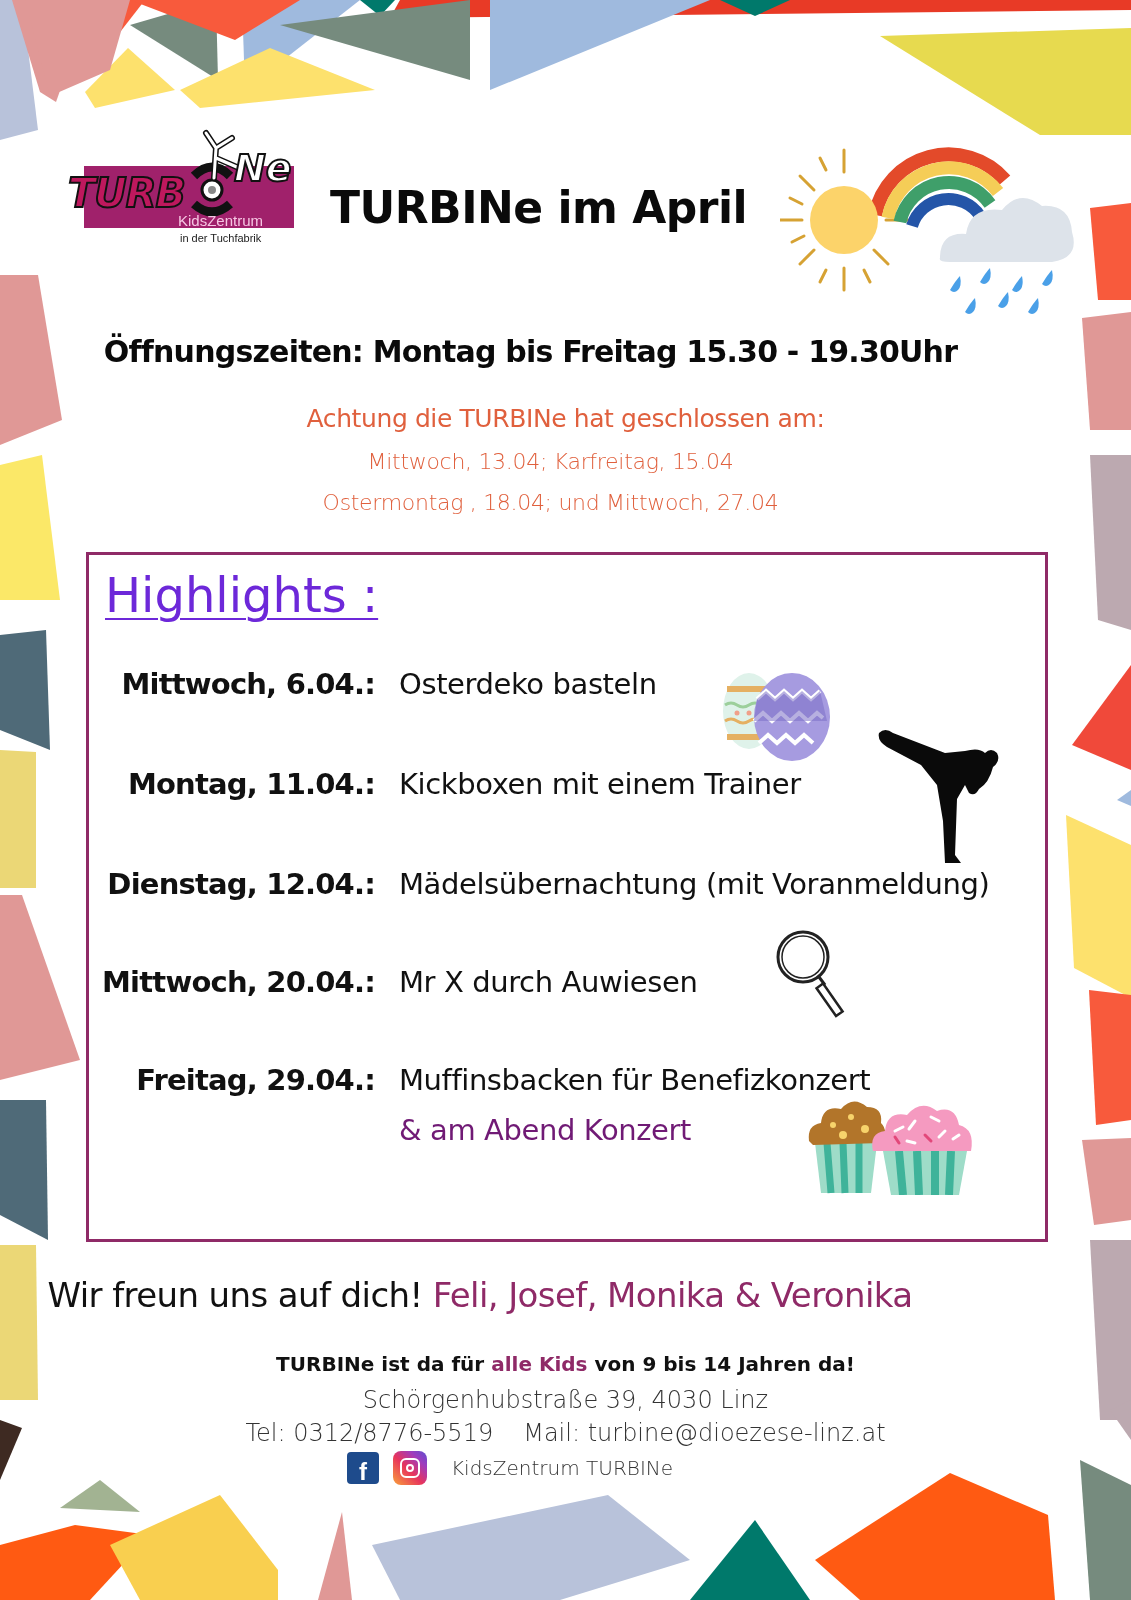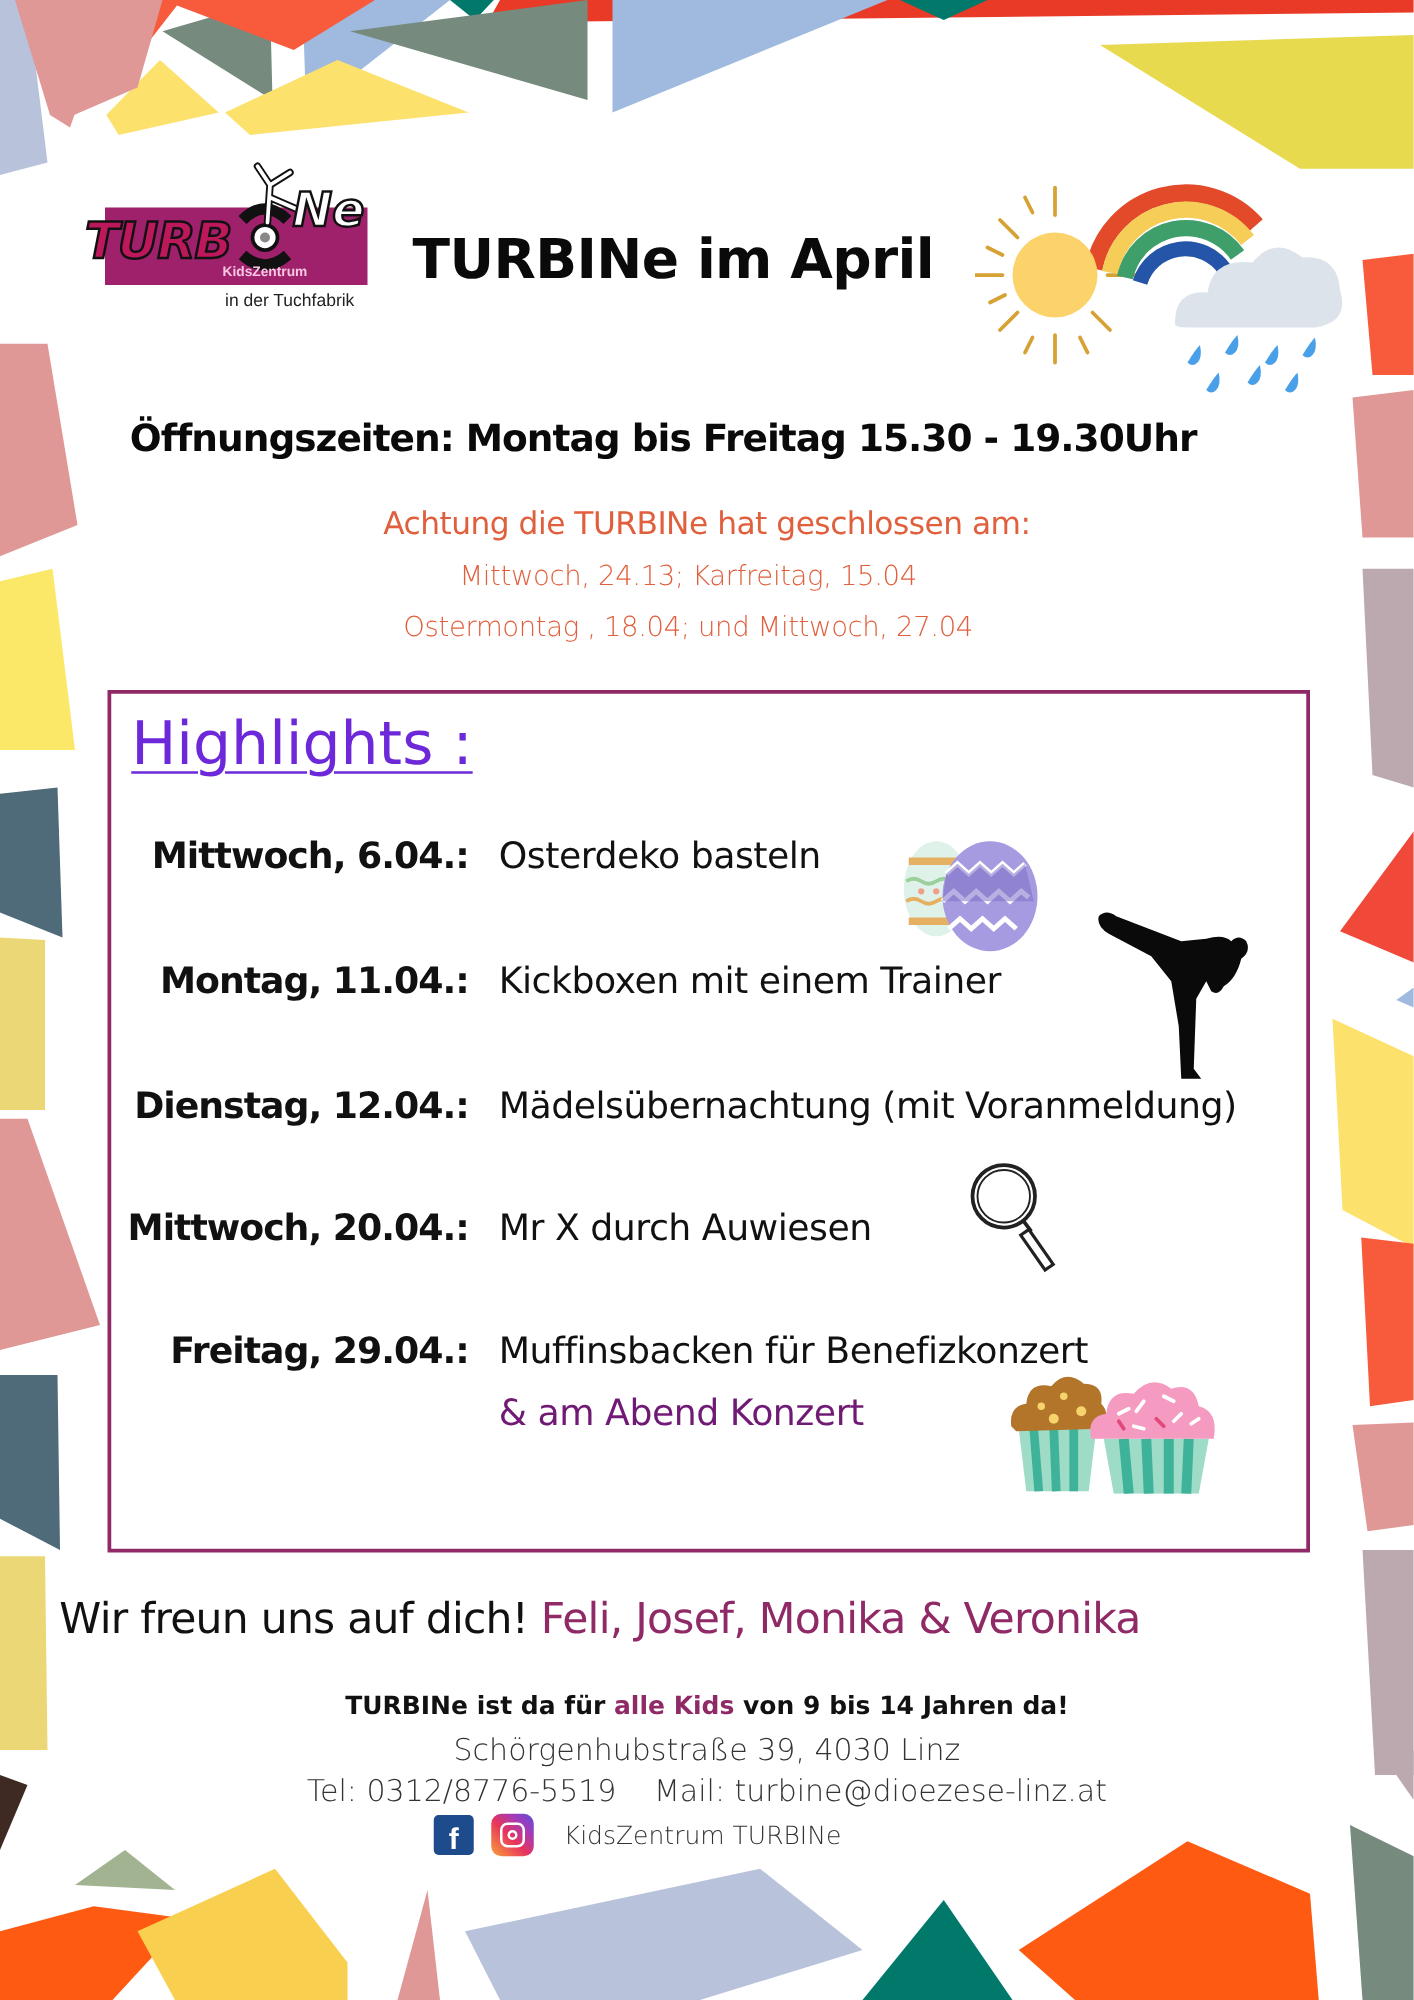--- a/index.html
+++ b/index.html
@@ -15,22 +15,22 @@
   .logo-box { position: absolute; left: 18px; top: 38px; width: 210px; height: 62px; background: #a0216b; }
   .logo-word {
     position: absolute; left: 2px; top: 42px; font-family: "DejaVu Sans", sans-serif;
     font-weight: bold; font-size: 40px; color: #be185d; letter-spacing: -1px;
     -webkit-text-stroke: 2px #111; font-style: italic;
   }
   .logo-word-right {
     position: absolute; left: 168px; top: 18px; font-family: "DejaVu Sans", sans-serif;
     font-weight: bold; font-size: 38px; color: #fff; -webkit-text-stroke: 2px #111; font-style: italic;
   }
-  .logo-sub1 { position: absolute; left: 112px; top: 84px; font-size: 11px; color: #f6c6e3; font-weight: bold; }
-  .logo-sub2 { position: absolute; left: 114px; top: 104px; font-size: 14px; color: #222; }
+  .logo-sub1 { position: absolute; left: 112px; top: 84px; font-size: 15px; color: #f6c6e3; font-weight: normal; }
+  .logo-sub2 { position: absolute; left: 114px; top: 104px; font-size: 11px; color: #222; }
 
   .title {
     left: 330px; top: 182px; font-family: "DejaVu Sans", sans-serif; font-weight: bold;
     font-size: 44px; color: #0a0a0a; letter-spacing: -0.5px; white-space: nowrap;
   }
   .weather { left: 780px; top: 140px; width: 300px; height: 200px; }
 
   .hours {
     left: 0; width: 1131px; top: 334px; text-align: center; font-family: "DejaVu Sans", sans-serif;
     font-weight: bold; font-size: 30px; color: #0a0a0a; letter-spacing: -0.8px; padding-right: 70px; box-sizing: border-box;
@@ -179,21 +179,21 @@
     <path d="M262,144 q6,-10 10,-14 q2,10 -2,14 q-4,4 -8,0 z"></path>
     <path d="M185,172 q6,-10 10,-14 q2,10 -2,14 q-4,4 -8,0 z"></path>
     <path d="M218,166 q6,-10 10,-14 q2,10 -2,14 q-4,4 -8,0 z"></path>
     <path d="M248,172 q6,-10 10,-14 q2,10 -2,14 q-4,4 -8,0 z"></path>
   </g>
 </svg>
 
 <div class="layer hours">Öffnungszeiten: Montag bis Freitag 15.30 - 19.30Uhr</div>
 
 <div class="layer closed-head">Achtung die TURBINe hat geschlossen am:</div>
-<div class="layer closed-line l1">Mittwoch, 24.13; Karfreitag, 15.04</div>
+<div class="layer closed-line l1">Mittwoch, 13.04; Karfreitag, 15.04</div>
 <div class="layer closed-line l2">Ostermontag , 18.04; und Mittwoch, 27.04</div>
 
 <div class="layer highlights-box">
   <div class="hl-title">Highlights :</div>
 
   <div class="hl-row" style="top:112px;">
     <span class="hl-date">Mittwoch, 6.04.:</span>
     <span class="hl-text">Osterdeko basteln</span>
   </div>
   <div class="hl-row" style="top:212px;">

